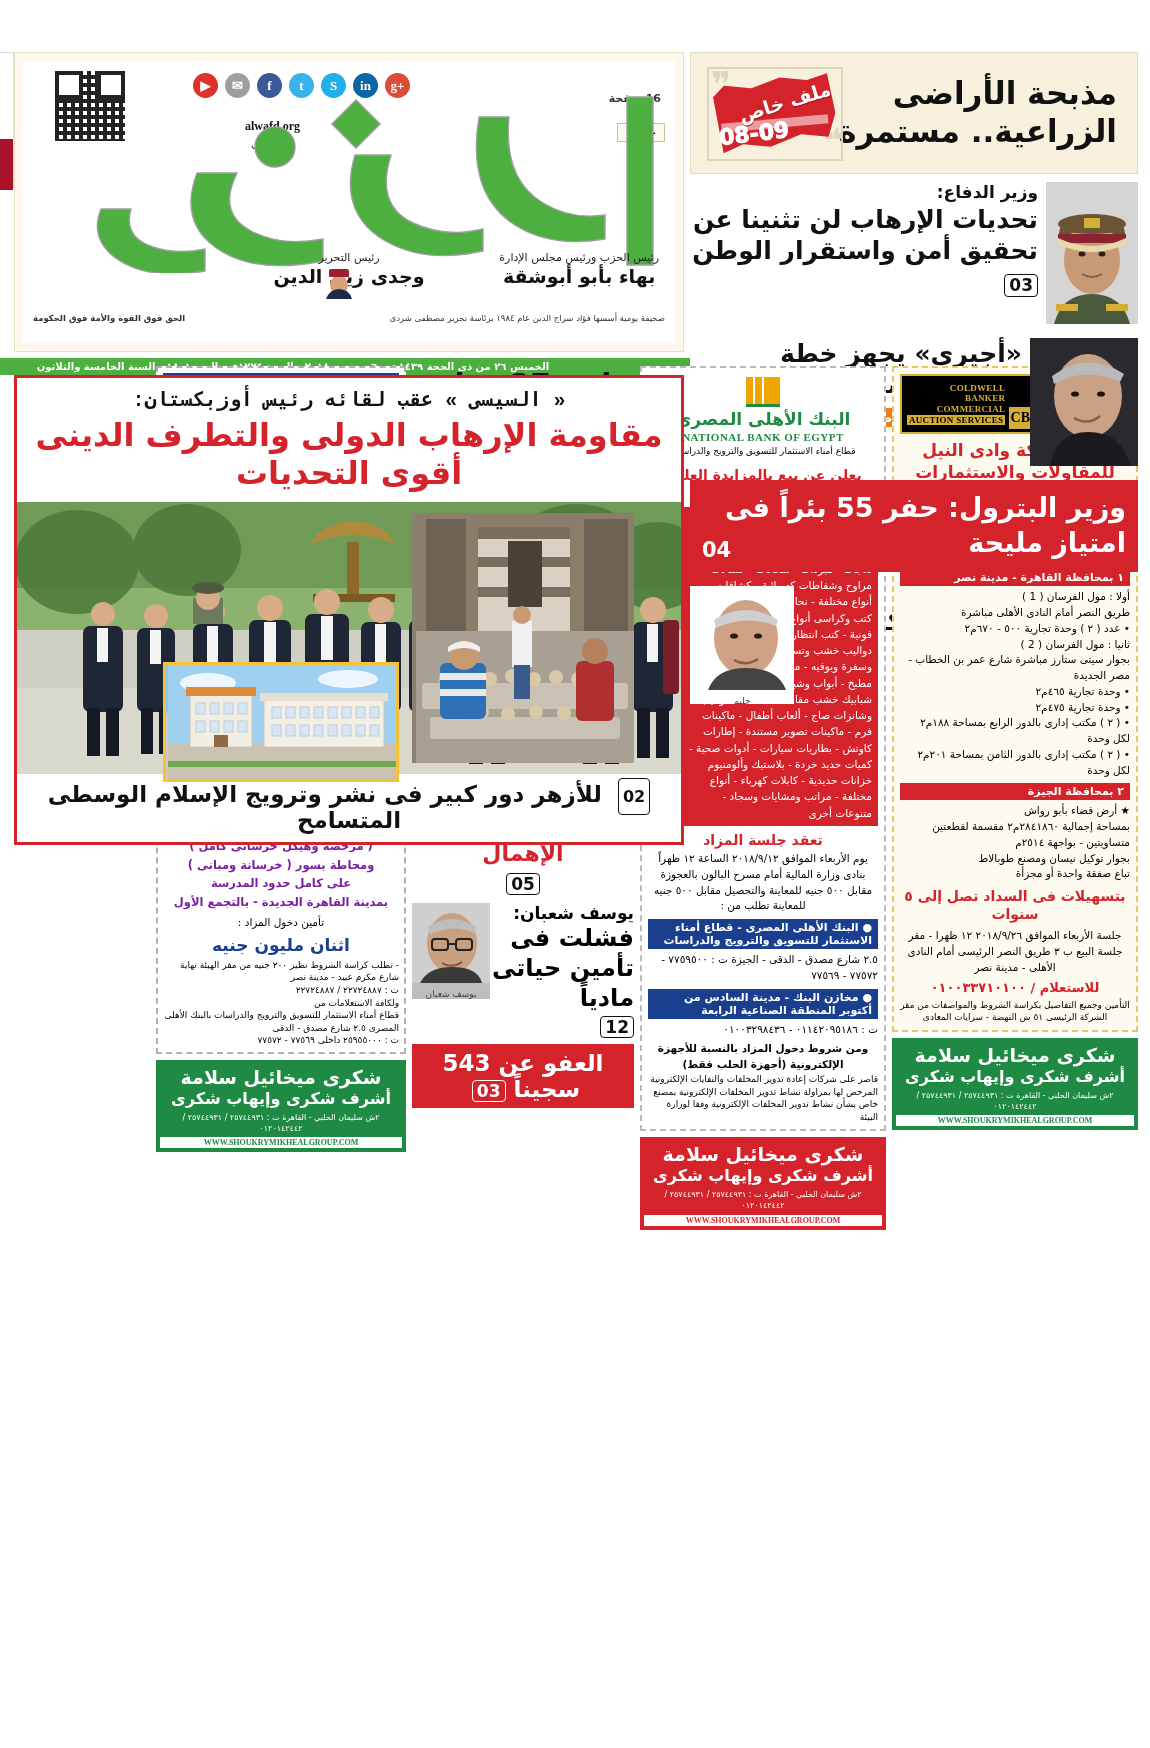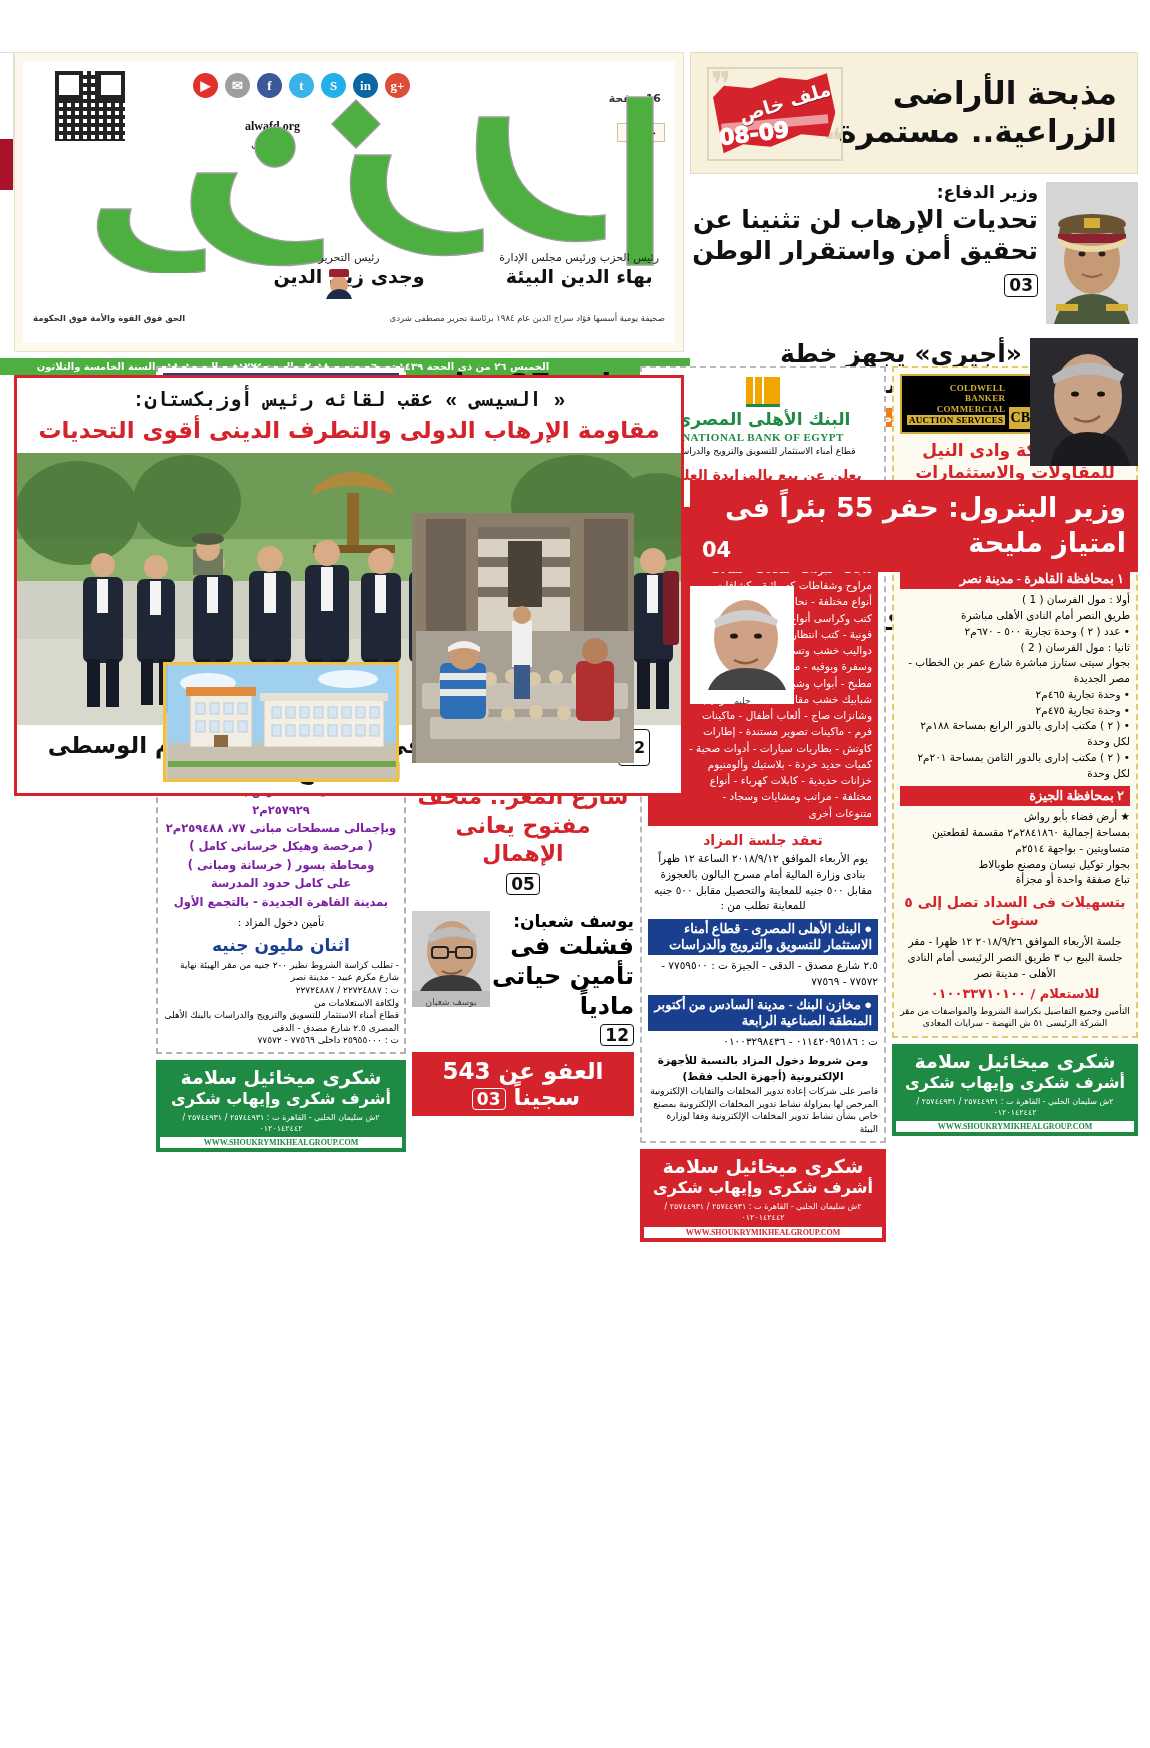--- a/index.html
+++ b/index.html
@@ -115,21 +115,21 @@
   .sport-pages { font-size:22px; font-weight:bold; color:#f0a24b; direction:ltr;
                  -webkit-text-stroke:1.2px #e88a2a; }
 
   .redbar { background:#d5232b; color:#fff; padding:10px 12px 12px; margin:8px 0 6px;
             font-size:27px; font-weight:bold; line-height:1.3; text-align:right; position:relative;}
   .redbar .pn { position:absolute; left:12px; bottom:8px; font-size:21px; direction:ltr; }
 
   
   .main-story { width:670px; border:3px solid #d5232b; margin-right:6px; background:#fff; position:relative; }
   .ms-kicker { text-align:center; font-size:20px; font-weight:bold; padding:9px 0 3px; color:#111;font-family:Liberation Mono, monospace; }
-  .ms-head { text-align:center; font-size:23px; font-weight:bold; color:#d5232b; padding:2px 8px 9px; line-height:1.18; }
+  .ms-head { text-align:center; font-size:32px; font-weight:bold; color:#d5232b; padding:2px 8px 9px; line-height:1.18; }
   .ms-photo { height:272px; position:relative; overflow:hidden; background:linear-gradient(#cfe2c2,#9cbf86); }
   .ms-caption { background:#fff; padding:7px 12px 9px; text-align:center; font-size:23px; font-weight:bold; color:#111; position:relative;}
   .ms-caption .pn { border:1.6px solid #111; border-radius:4px; font-size:16px; padding:8px 4px; direction:ltr; margin-left:8px;}
 
   
   .bottom { display:flex; gap:6px; margin-top:10px; align-items:flex-start; }
   .bcol { }
   .col-ad1 { width:246px; }
   .col-ad2 { width:246px; }
   .col-mid { width:222px; }
@@ -140,21 +140,21 @@
 
   .cb-logo { background:#000; border:2px solid #d4af37; display:flex; align-items:center; gap:4px; padding:3px 5px; }
   .cb-sq { width:22px;height:22px;background:#d4af37;color:#000;font-weight:bold;font-size:14px;
            display:flex;align-items:center;justify-content:center; font-family:"Liberation Serif",serif;margin-top:28px;}
   .cb-txt { color:#d4af37; font-family:"Liberation Serif",serif; font-size:9px; font-weight:bold; line-height:1.15; letter-spacing:.3px;}
   .cb-txt .aus { background:#d4af37; color:#000; display:block; padding:0 2px; margin-top:1px; }
   .ad-title { color:#1a3f8f; font-weight:bold; font-size:17px; text-align:center; line-height:1.3; margin:5px 0;}
   .ad-title.red { color:#d5232b; }
   .ad-p { font-size:11px; line-height:1.45; text-align:right; color:#111; }
   .ad-p.b { font-weight:bold; }
-  .sec-head { background:#1a3f8f; color:#fff; font-size:13px; font-weight:bold; padding:2px 6px; margin:5px 0 3px;font-family:Liberation Serif, serif;}
+  .sec-head { background:#1a3f8f; color:#fff; font-size:11px; font-weight:bold; padding:2px 6px; margin:5px 0 3px;}
   .sec-head.red { background:#d5232b; }
   .li { font-size:10.5px; line-height:1.5; text-align:right; }
   .center { text-align:center; }
   .tiny { font-size:9px; line-height:1.4; }
 
   .nbe-logo { display:flex; flex-direction:column; align-items:center; gap:2px; padding:3px 0; }
   .nbe-mark { width:34px; height:30px; background:
       linear-gradient(90deg,#f0a500 0 7px, transparent 7px 9px, #f0a500 9px 16px, transparent 16px 18px, #f0a500 18px 25px);
       border-bottom:3px solid #1f8a43; }
   .nbe-ar { font-size:17px; font-weight:bold; color:#1f8a43; }
@@ -178,21 +178,21 @@
   .gov-ad { border:2px dashed #b0b0b0; background:#fff; padding:5px; }
   .gov-blue { background:#1a3f8f; color:#fff; text-align:center; padding:5px 3px; }
   .gov-blue .g1 { font-size:9.5px; line-height:1.4;}
   .gov-blue .g2 { font-size:15px; font-weight:bold; line-height:1.3;}
   .gov-blue .g3 { font-size:9px; background:#e9e9e9; color:#222; display:inline-block; padding:1px 8px; border-radius:8px; margin-top:3px;}
   .school-red { background:#d5232b; color:#fff; text-align:center; font-size:25px; font-weight:bold; padding:4px 0; margin-top:4px;}
   .school-img { height:120px; background:linear-gradient(#8fc4e8 0 42%, #cfc9bd 42% 100%); border:3px solid #f3c13a; position:relative; overflow:hidden;}
   .purple { color:#7b1fa2; font-weight:bold; font-size:11.5px; line-height:1.6; text-align:center;}
   .blue-amt { color:#1a3f8f; font-weight:bold; font-size:17px; text-align:center; margin:4px 0;}
 
-  .ysf-row { display:flex; margin-top:16px; align-items:flex-start;}
+  .ysf-row { display:flex; margin-top:8px; align-items:flex-start;}
   .ysf-txt { flex:1; text-align:right; }
   .ysf-k { font-size:17px; font-weight:bold; }
   .ysf-h { font-size:24px; font-weight:bold; line-height:1.25; }
   .ysf-img { width:78px; height:96px; background:#bdbdbd; position:relative; overflow:hidden;}
   .amnesty { background:#d5232b; color:#fff; font-size:23px; font-weight:bold; text-align:center; padding:6px 4px; margin-top:6px; position:relative;}
 </style>
 </head>
 <body>
 
 <div class="page">
@@ -329,21 +329,21 @@
                   <path d="M92 120 q-8 28 22 38 q24 8 52 2 l0 22 q-56 10 -88 -12 q-28 -20 -16 -50 z"></path>
                   <circle cx="236" cy="58" r="20" transform="rotate(42 236 58)"></circle>
                   <rect x="300" y="18" width="34" height="34" transform="rotate(45 317 35)"></rect>
                 </g>
               </svg>
             </div>
 
             <div class="mh-credits">
               <div class="cred cred-right">
                 <div class="role">رئيس الحزب ورئيس مجلس الإدارة</div>
-                <div class="name">بهاء الدين البيئة</div>
+                <div class="name">بهاء بأبو أبوشقة</div>
               </div>
               <div class="cred cred-mid">
                 <div class="role">رئيس التحرير</div>
                 <div class="name">وجدى زين الدين</div>
               </div>
               <svg class="fez" viewBox="0 0 32 40">
                 <ellipse cx="16" cy="26" rx="9" ry="10" fill="#d9a277"></ellipse>
                 <path d="M7 14 q9 -8 18 0 l1 4 q-10 -5 -20 0z" fill="#8d1b28"></path>
                 <rect x="6" y="10" width="20" height="8" rx="2" fill="#9c2030"></rect>
                 <path d="M3 40 q4 -10 13 -10 q10 0 13 10z" fill="#1b2b4a"></path>

